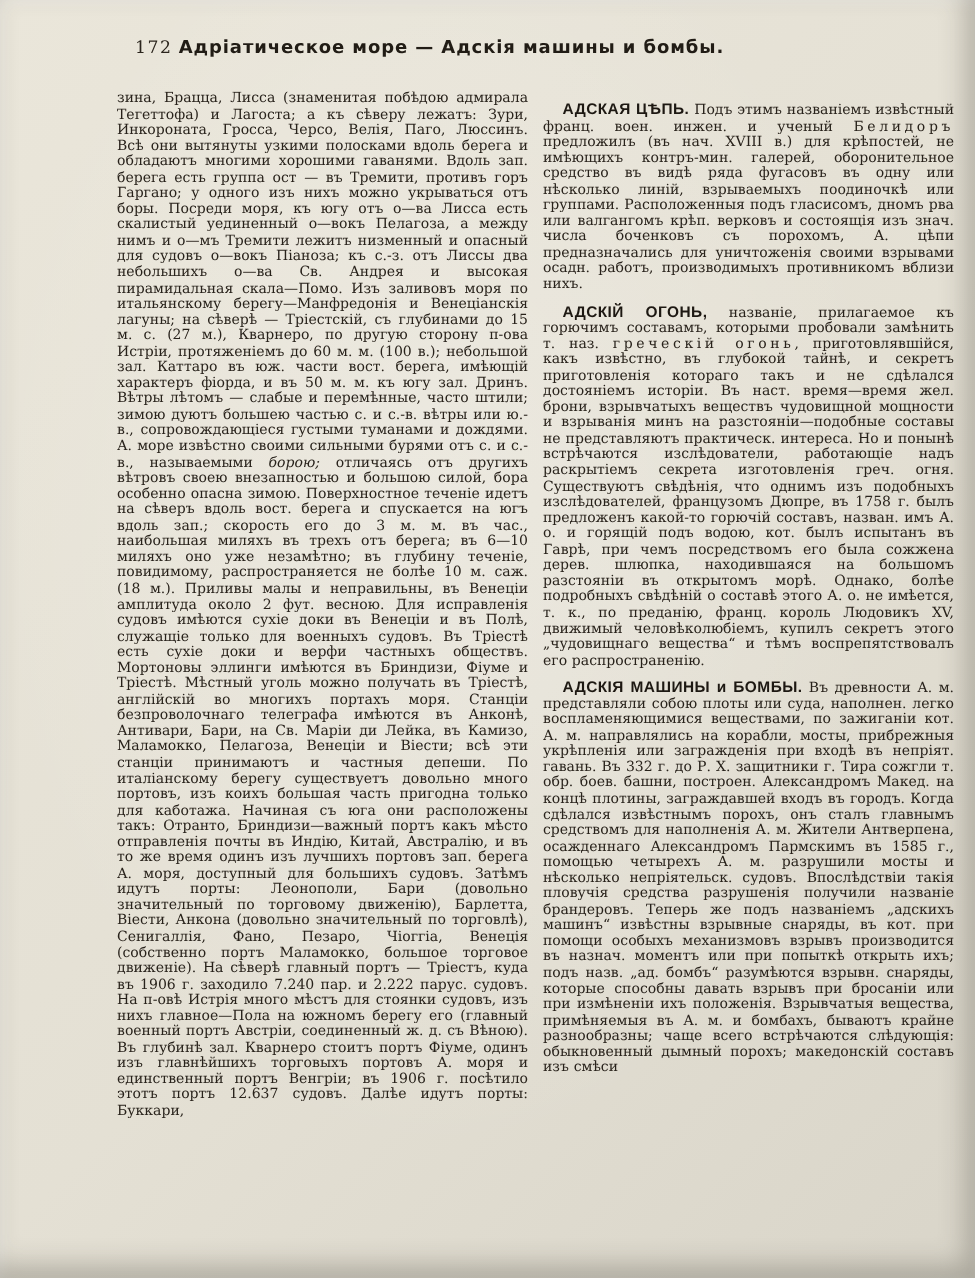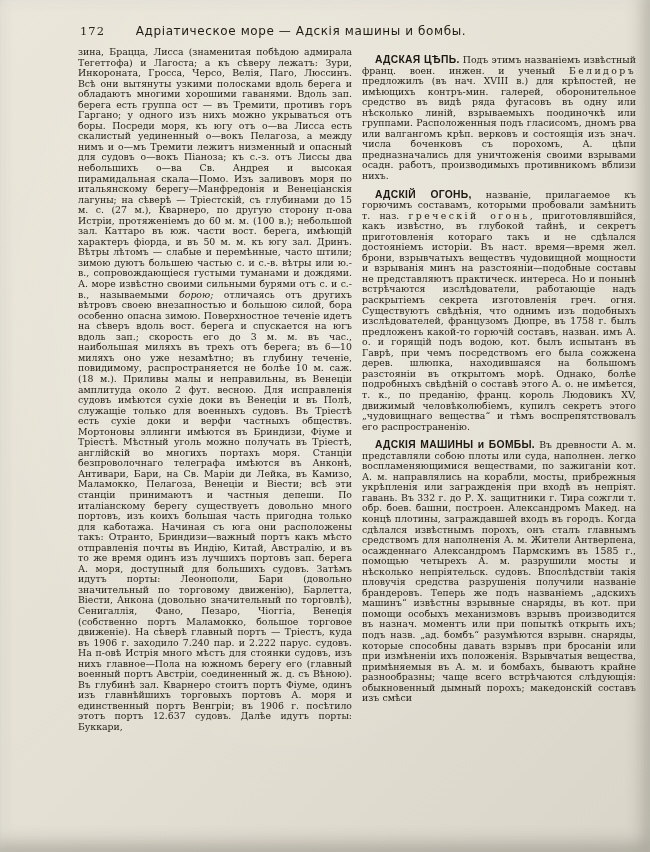--- a/index.html
+++ b/index.html
@@ -22,40 +22,40 @@
   }
   .header {
     position: absolute;
     top: 24px;
     left: 78px;
     right: 16px;
     height: 18px;
   }
   .pagenum {
     position: absolute;
-    left: 2px;
+    left: 12px;
     top: 0;
     font-size: 11.5px;
     letter-spacing: 1px;
     color: #2b251d;
   }
   .running-title {
     display: block;
     text-align: center;
     padding-right: 110px;
     font-family: "DejaVu Sans", sans-serif;
-    font-weight: normal;
+    font-weight: bold;
     font-size: 12px;
     letter-spacing: 0.6px;
     color: #211c15;
     white-space: nowrap;
   }
   .columns {
     position: absolute;
-    top: 47px;
+    top: 61px;
     left: 78px;
     width: 558px;
     bottom: 8px;
     display: flex;
     gap: 10px;
     overflow: hidden;
   }
   .col {
     width: 274px;
     flex: 0 0 274px;

